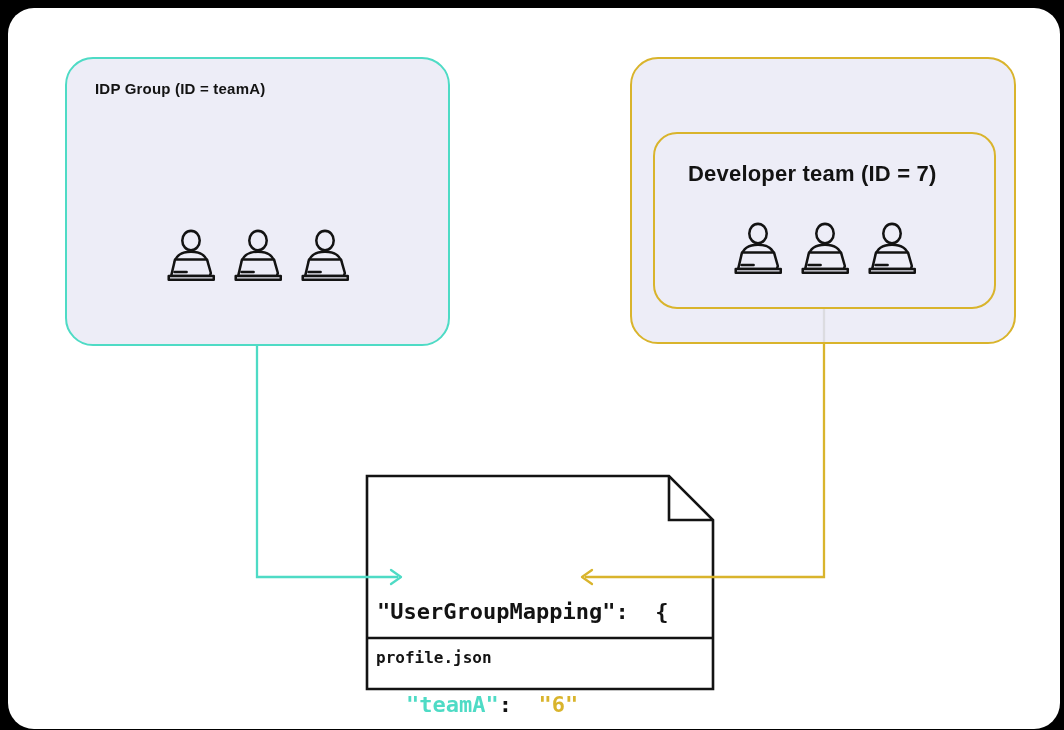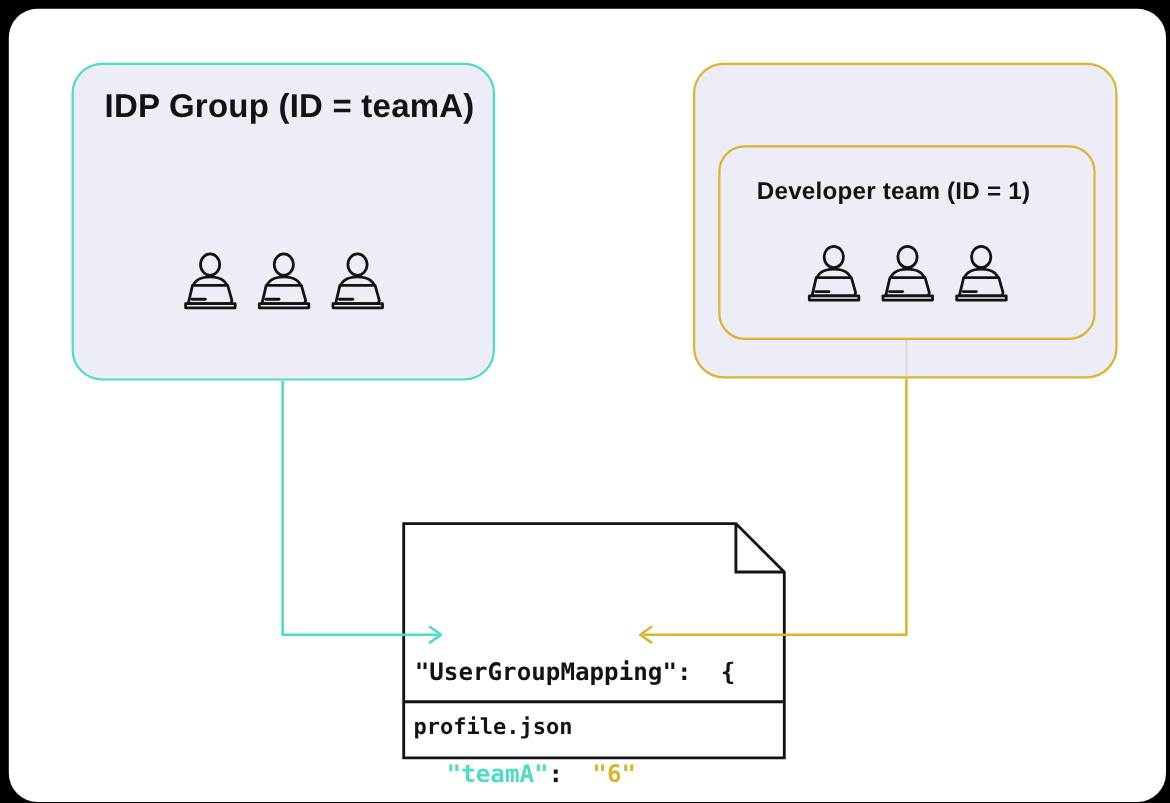--- a/index.html
+++ b/index.html
@@ -36,21 +36,21 @@
   .inner-box {
     position: absolute;
     left: 21px; top: 73px; width: 343px; height: 177px;
     border: 2px solid var(--gold, #d9b42c);
     border-radius: 24px;
     box-sizing: border-box;
   }
   .box-title {
     position: absolute;
     left: 28px; top: 21px; right: 12px;
-    font-size: 30px;
+    font-size: 15px;
     font-weight: 600;
     letter-spacing: 0.2px;
     color: var(--ink, #131313);
     white-space: nowrap;
   }
   .gold-box .box-title { left: 32px; }
   .inner-title {
     position: absolute;
     left: 33px; top: 27px; right: 8px;
     font-size: 22px;
@@ -111,21 +111,21 @@
     white-space: pre;
   }
   .code .indent { padding-left: 29px; }
   .code .key { color: var(--teal, #4edbc5); }
   .code .val { color: var(--gold, #d9b42c); }
   .filename {
     position: absolute;
     left: 368px; top: 640px;
     font-family: "DejaVu Sans Mono", "Liberation Mono", monospace;
     font-weight: bold;
-    font-size: 20px;
+    font-size: 16px;
     color: var(--ink, #131313);
     white-space: pre;
   }
 </style>
 </head>
 <body>
 
 <svg width="0" height="0" style="position:absolute" aria-hidden="true">
   <symbol id="person-laptop" viewBox="0 0 64 58">
     <ellipse class="person-stroke" cx="32" cy="11" rx="9" ry="10"></ellipse>
@@ -148,21 +148,21 @@
           <use href="#person-laptop"></use>
         </svg>
         <svg class="person">
           <use href="#person-laptop"></use>
         </svg>
       </div>
   </div>
 
   <div class="box gold-box">
     <div class="inner-box">
-      <div class="inner-title">Developer team (ID = 1)</div>
+      <div class="inner-title">Developer team (ID = 7)</div>
       <div class="members">
         <svg class="person">
             <use href="#person-laptop"></use>
           </svg>
       <svg class="person">
             <use href="#person-laptop"></use>
           </svg>
           <svg class="person">
             <use href="#person-laptop"></use>
           </svg>

